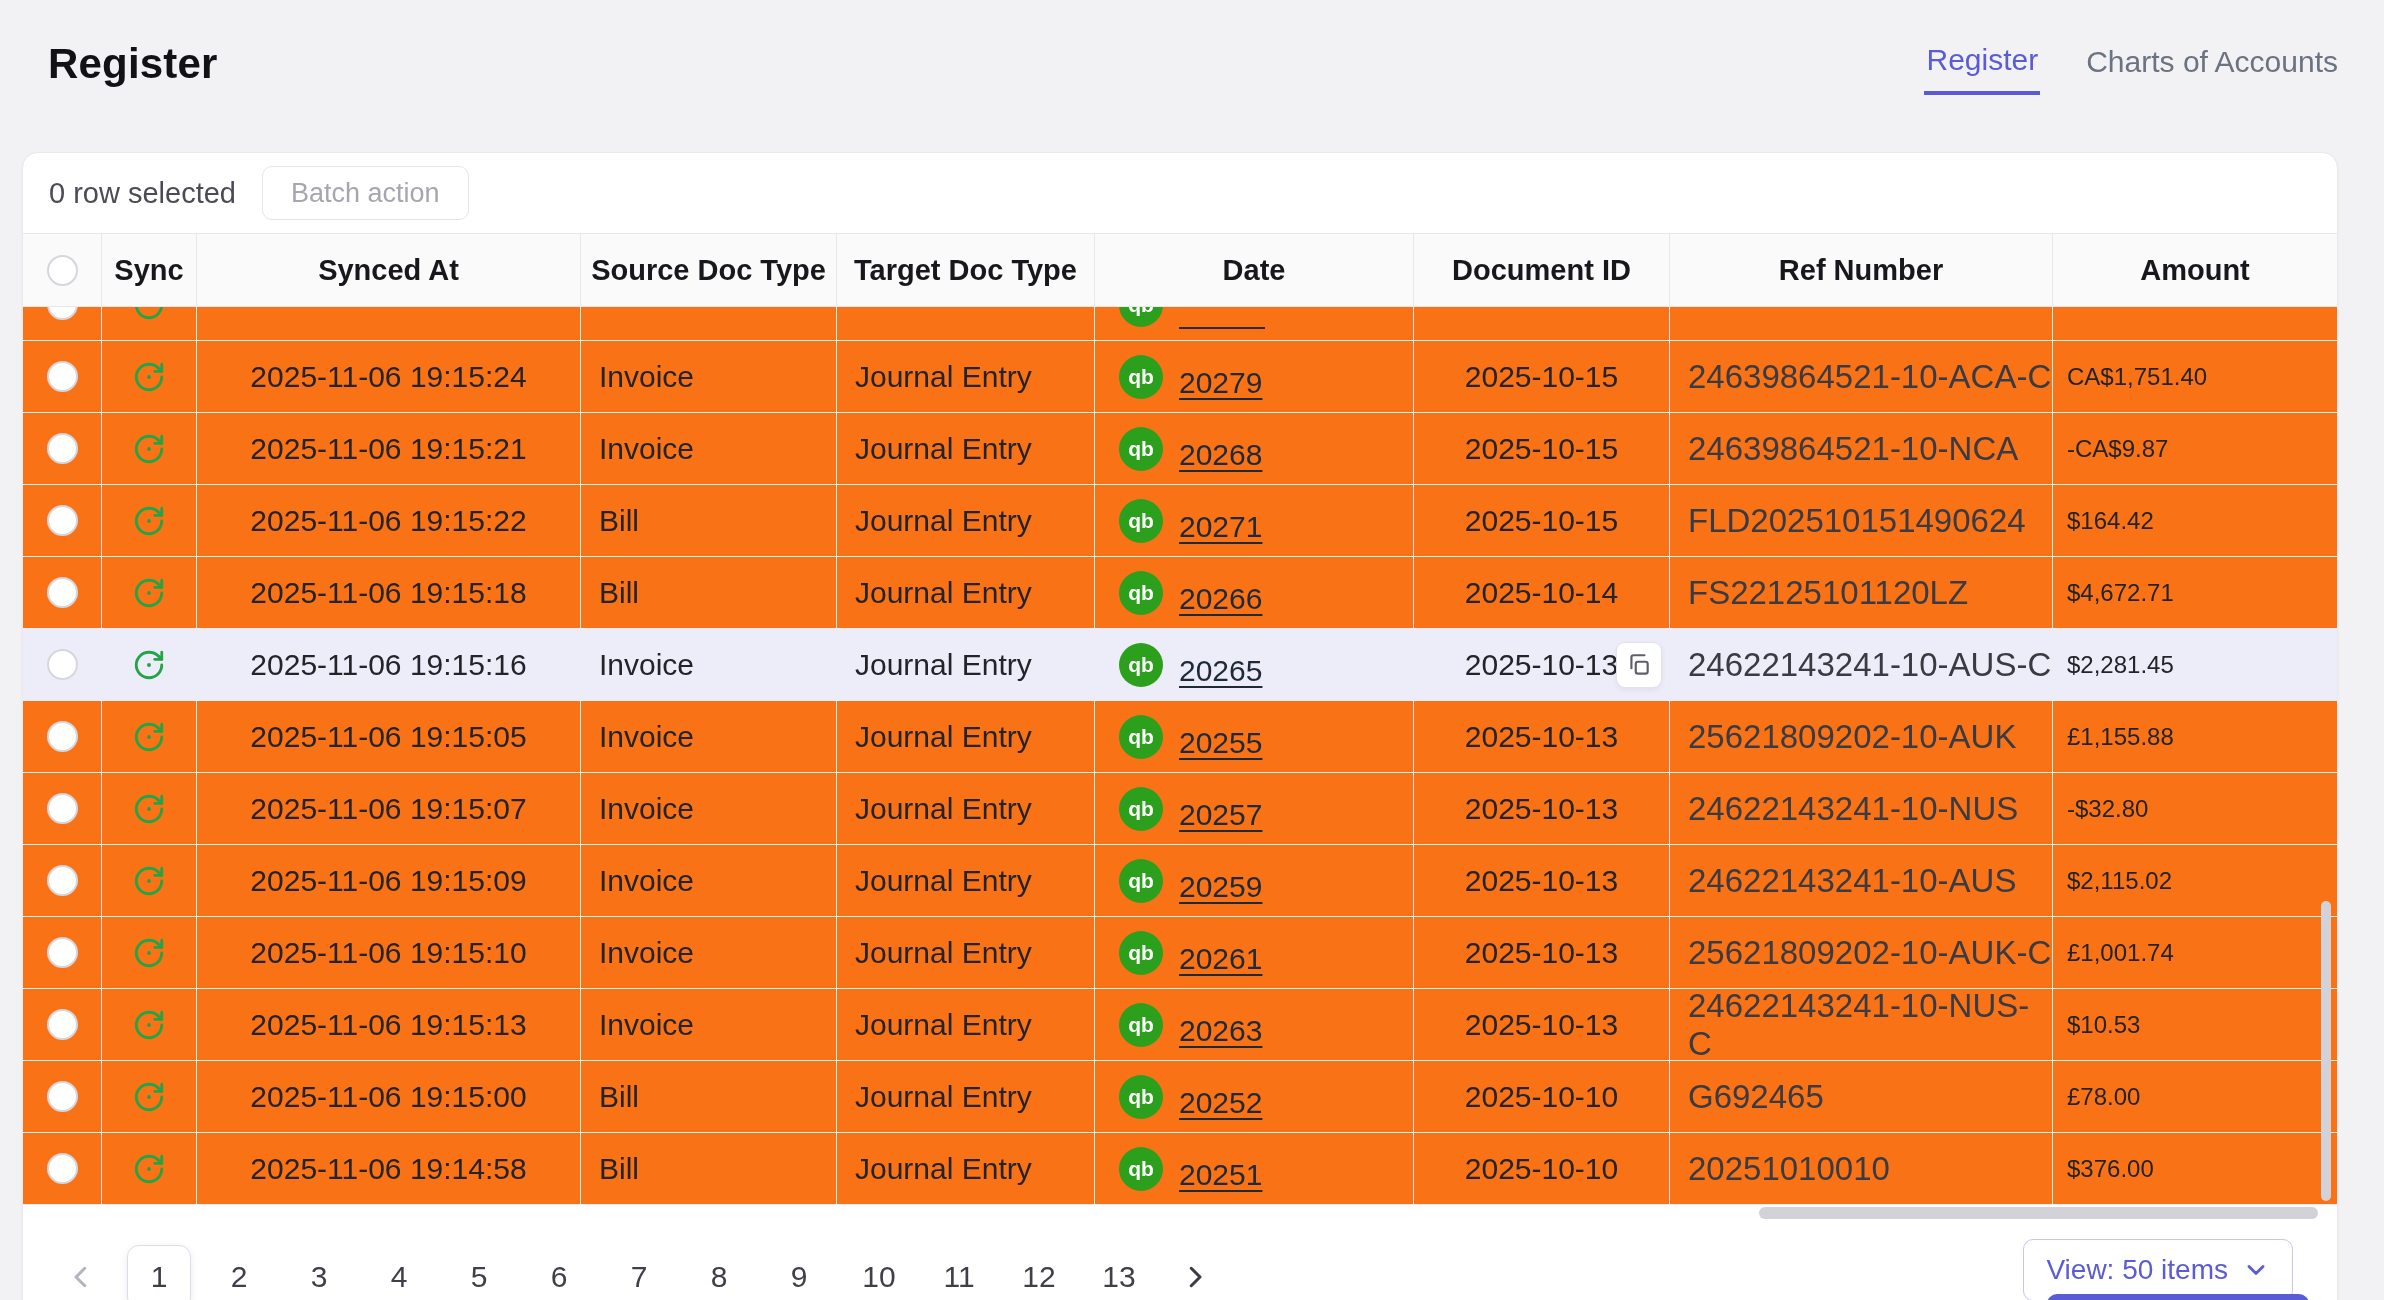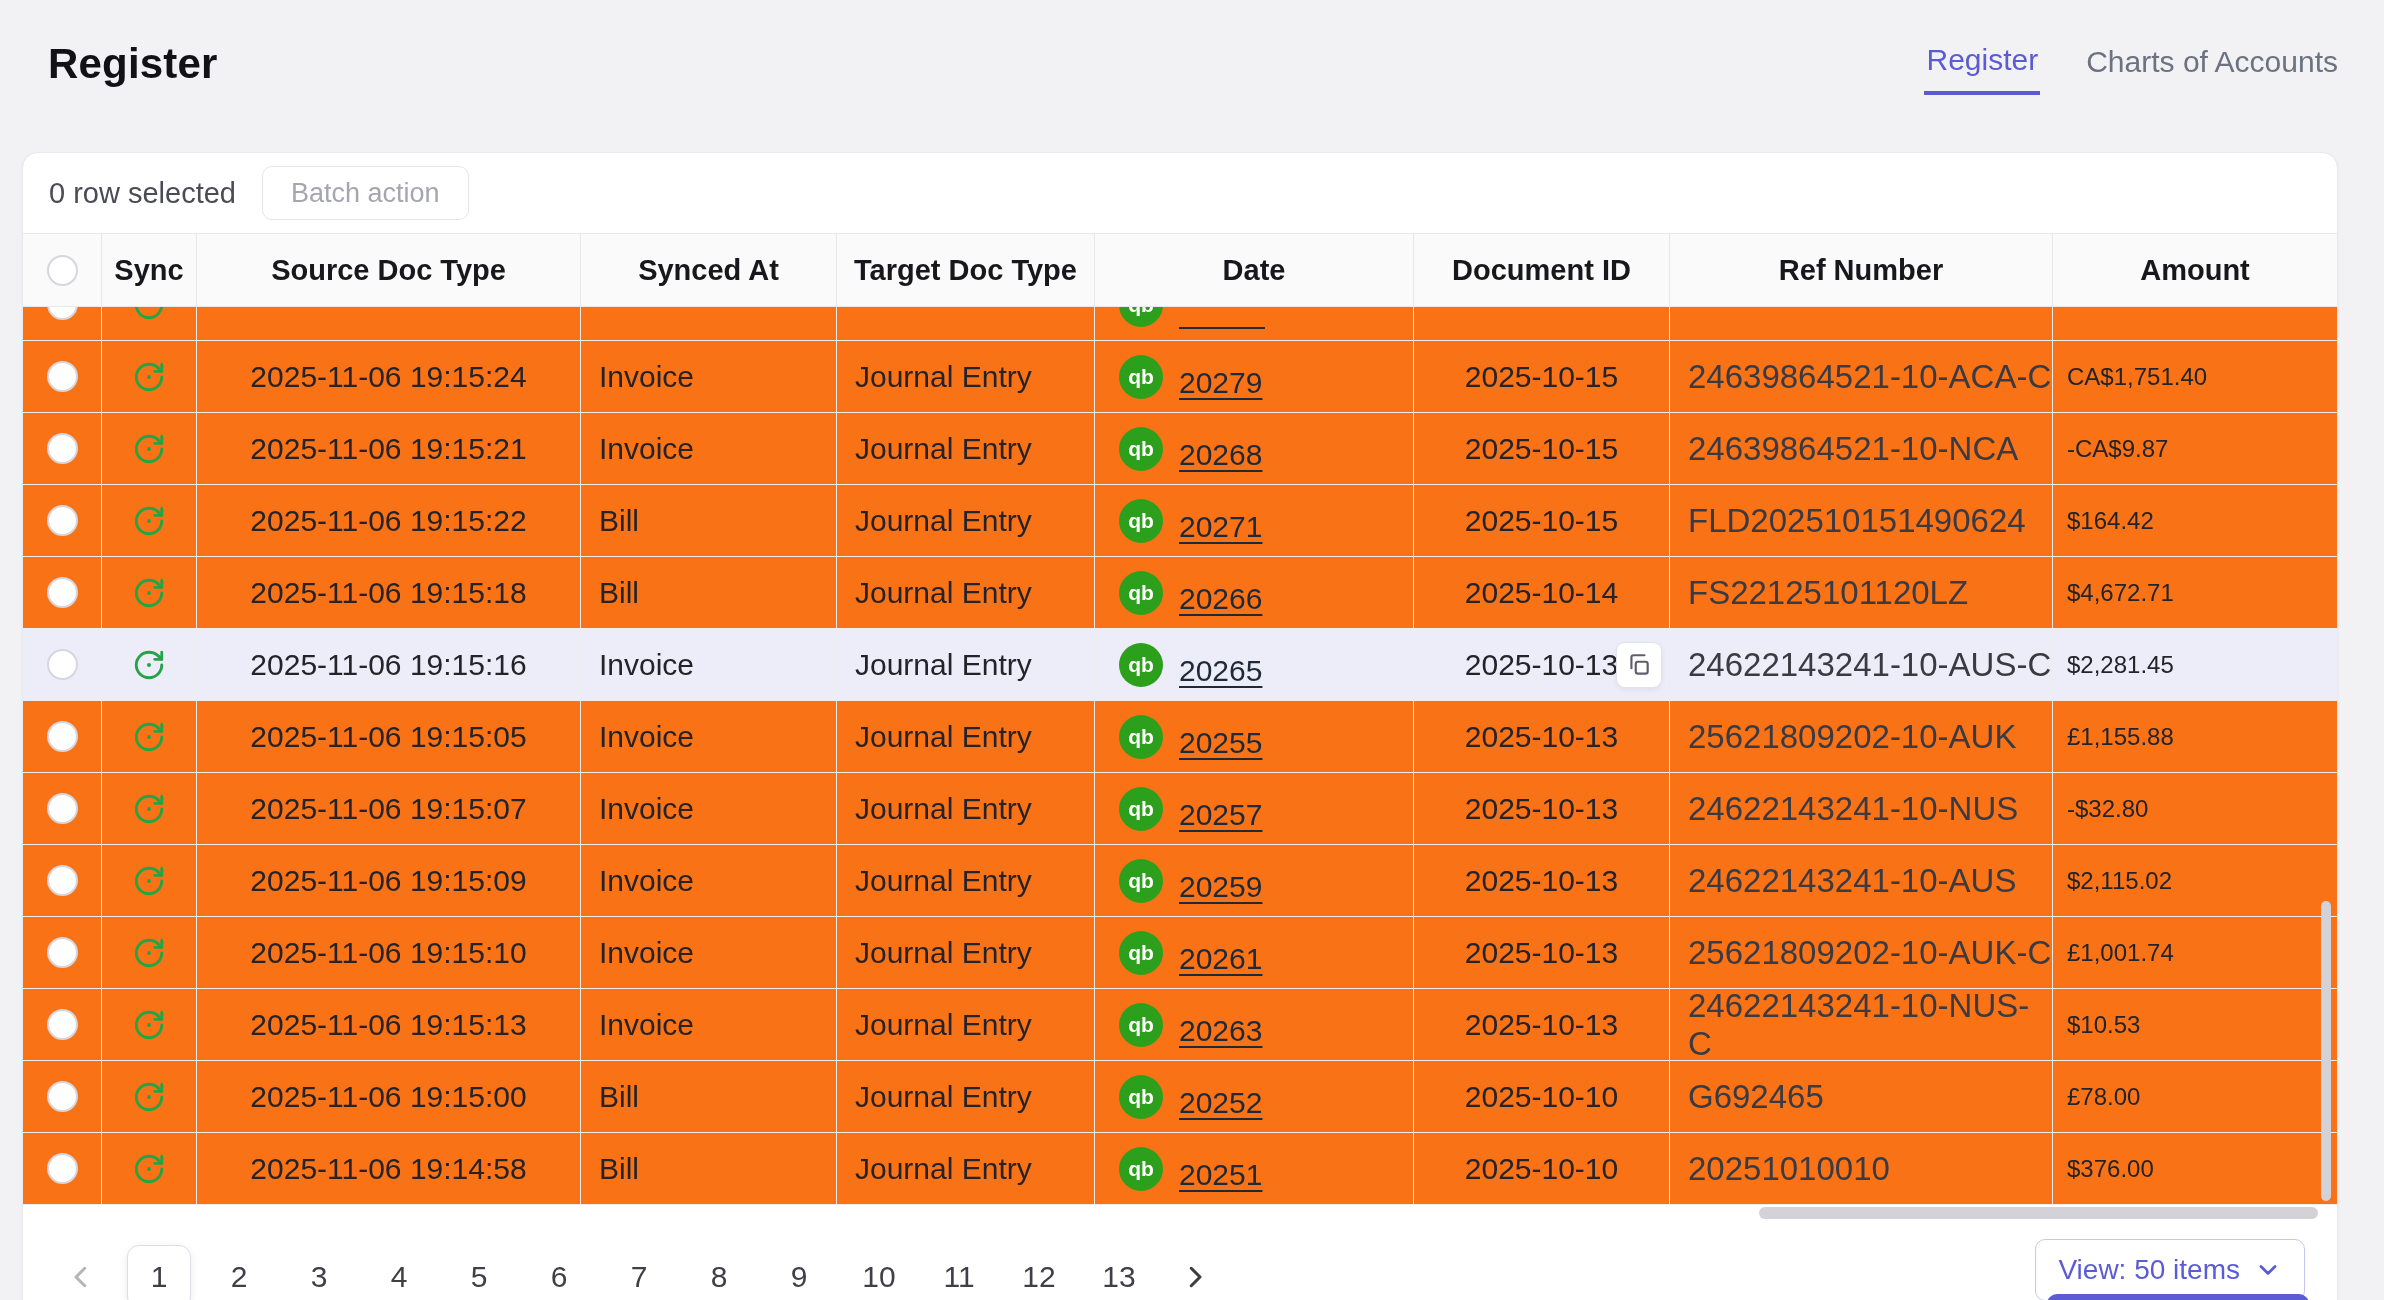--- a/index.html
+++ b/index.html
@@ -144,21 +144,21 @@
     font-family: "Liberation Sans", sans-serif;
     cursor: pointer;
   }
   .page.active {
     background: #ffffff;
     border: 1px solid #dddde9;
     box-shadow: 0 2px 8px rgba(20,20,40,0.08);
     font-weight: 500;
   }
   .view-btn {
-    position: absolute; right: 32px; top: 18px;
+    position: absolute; right: 44px; top: 18px;
     height: 62px; padding: 0 22px;
     display: flex; align-items: center; gap: 14px;
     border: 1px solid #c6c6f0; border-radius: 10px;
     background: #ffffff; color: #5b5bd6; font-size: 28px;
     font-family: "Liberation Sans", sans-serif;
     cursor: pointer;
   }
   .purple-peek {
     position: absolute; right: 28px; top: 1141px;
     width: 262px; height: 26px;
@@ -181,22 +181,22 @@
   <div class="toolbar">
     <span class="selection-text">0 row selected</span>
     <button class="batch-btn">Batch action</button>
   </div>
 
   <div class="thead">
     <div class="th cb">
       <span class="circle"></span>
     </div>
     <div class="th">Sync</div>
+    <div class="th">Synced At</div>
     <div class="th">Source Doc Type</div>
-    <div class="th">Synced At</div>
     <div class="th">Target Doc Type</div>
     <div class="th">Date</div>
     <div class="th">Document ID</div>
     <div class="th">Ref Number</div>
     <div class="th">Amount</div>
   </div>
 
   <div class="tbody">
       <div class="tr partial">
     <div class="td cb">

